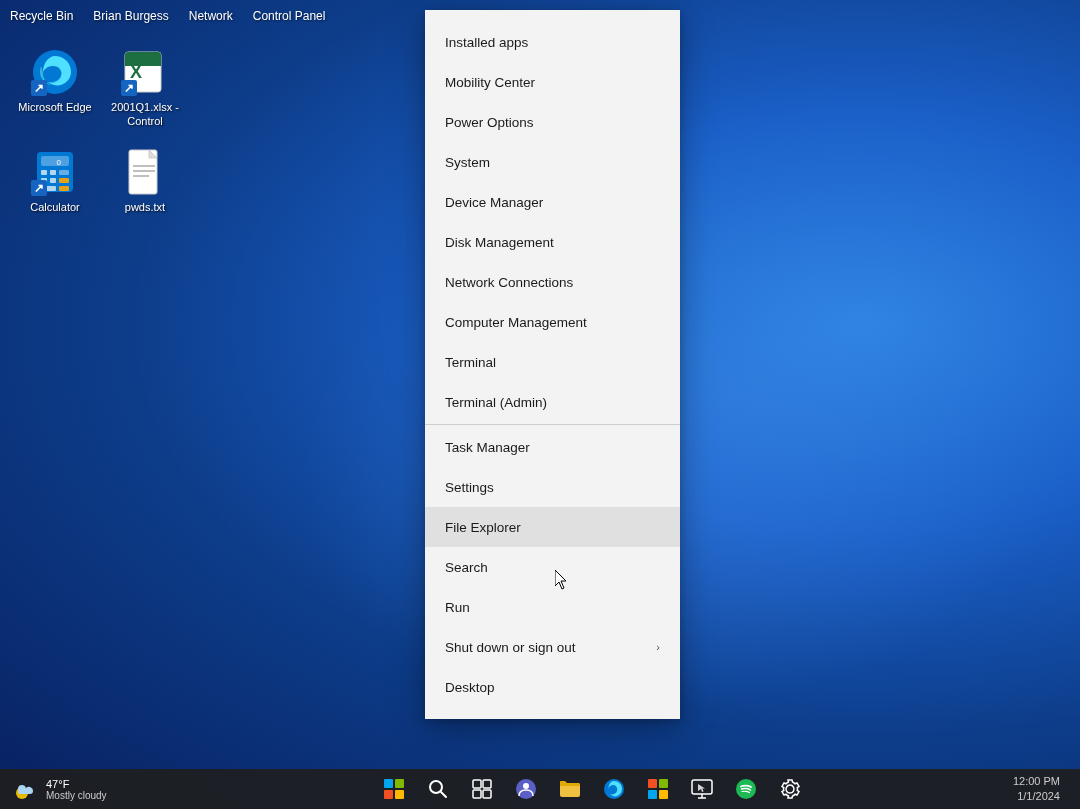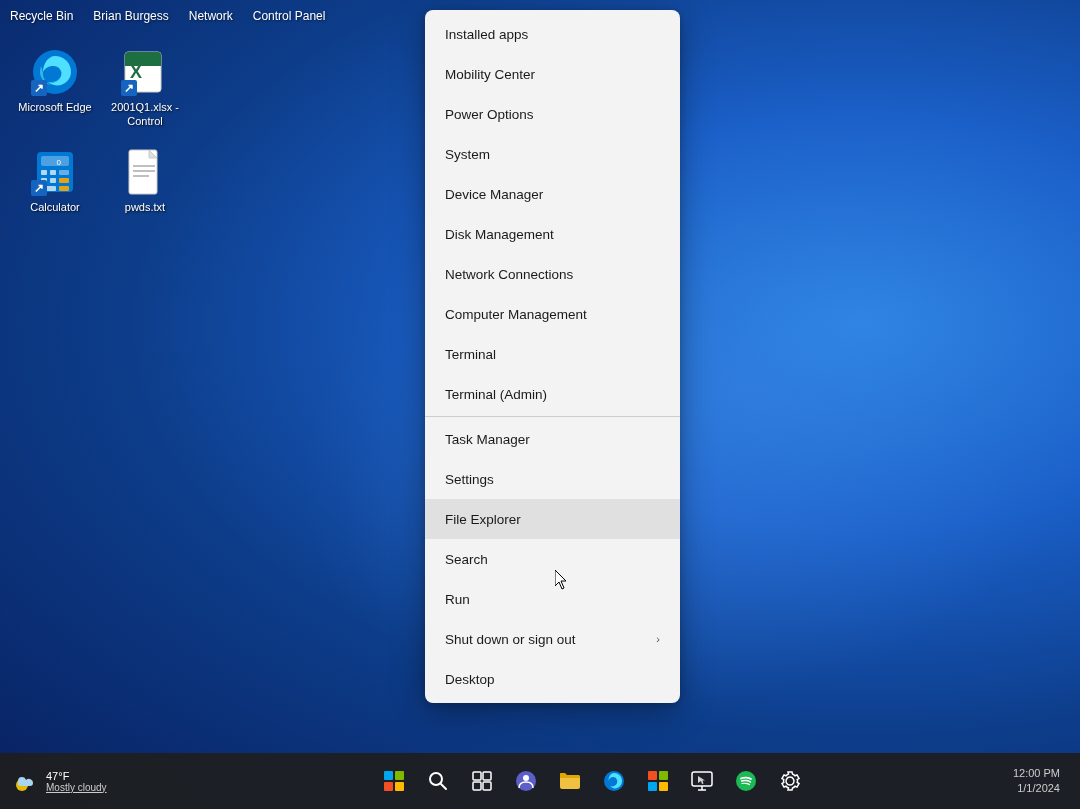--- a/index.html
+++ b/index.html
@@ -46,21 +46,21 @@
       bottom: 100px;
       right: 50px;
     }
 
     
     .taskbar {
       position: absolute;
       bottom: 0;
       left: 0;
       width: 100%;
-      height: 56px;
+      height: 40px;
       background: rgba(30, 30, 30, 0.92);
       backdrop-filter: blur(20px);
       display: flex;
       align-items: center;
       z-index: 100;
     }
 
     .taskbar-left {
       display: flex;
       align-items: center;
@@ -151,25 +151,25 @@
       text-shadow: 1px 1px 2px rgba(0,0,0,0.5);
     }
 
     
     .context-menu {
       position: absolute;
       top: 10px;
       left: 425px;
       width: 255px;
       background: #f3f3f3;
-      border-radius: 8px;
+      border-radius: 0;
       box-shadow: 0 8px 32px rgba(0,0,0,0.35), 0 2px 8px rgba(0,0,0,0.2);
       z-index: 200;
       overflow: hidden;
-      padding: 4px 0;
+      padding: 12px 0;
     }
 
     .menu-item {
       display: flex;
       align-items: center;
       justify-content: space-between;
       padding: 10px 20px;
       font-size: 13.5px;
       color: #1a1a1a;
       cursor: pointer;
@@ -351,21 +351,21 @@
   <div class="taskbar">
 
     <div class="taskbar-left">
       <svg width="28" height="28" viewBox="0 0 28 28">
 
         <circle cx="10" cy="18" r="6" fill="#ffcc00" opacity="0.9"></circle>
         <path d="M6 14 Q6 10 10 10 Q13 10 14 13 Q16 11 18 12 Q21 13 21 16 Q21 19 18 19 L8 19 Q6 19 6 17 Z" fill="#aad4f0"></path>
       </svg>
       <div>
         <div style="color:white; font-size:11px; font-weight:500;">47°F</div>
-        <div style="color:#ccc; font-size:10px;text-decoration:underline;">Mostly cloudy</div>
+        <div style="color:#ccc; font-size:10px;">Mostly cloudy</div>
       </div>
     </div>
 
     <div class="taskbar-center">
 
       <div class="taskbar-icon">
         <svg width="22" height="22" viewBox="0 0 22 22" fill="none" xmlns="http://www.w3.org/2000/svg">
           <rect x="1" y="1" width="9" height="9" rx="1" fill="#00a4ef"></rect>
           <rect x="12" y="1" width="9" height="9" rx="1" fill="#7fba00"></rect>
           <rect x="1" y="12" width="9" height="9" rx="1" fill="#f25022"></rect>

